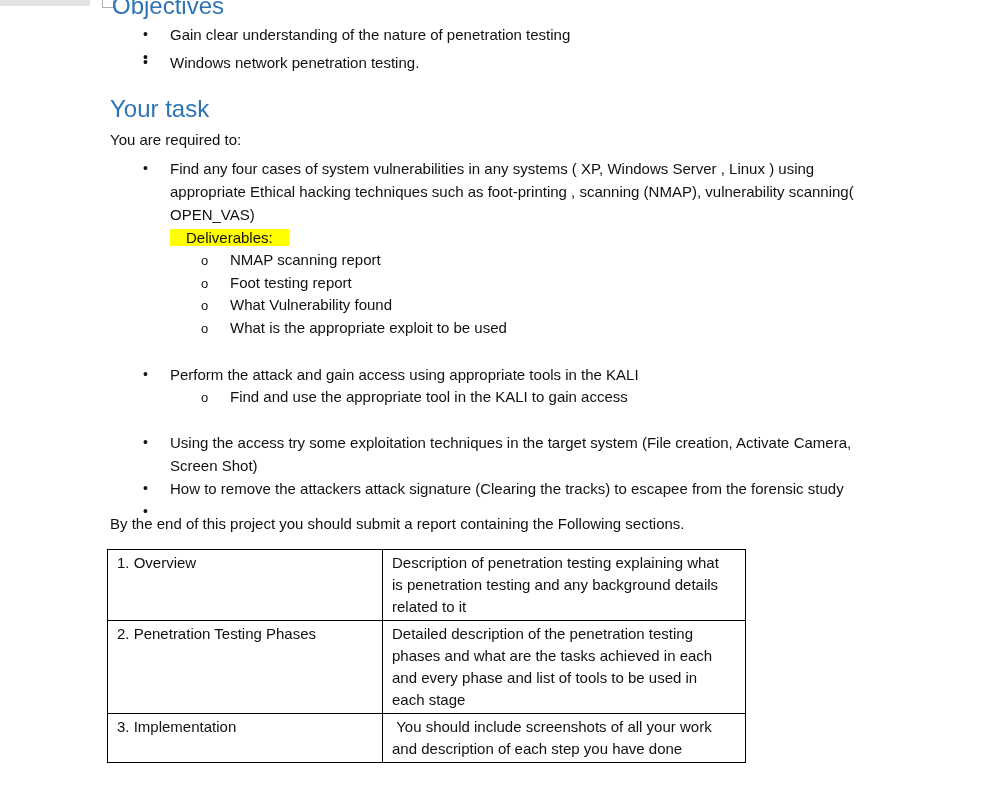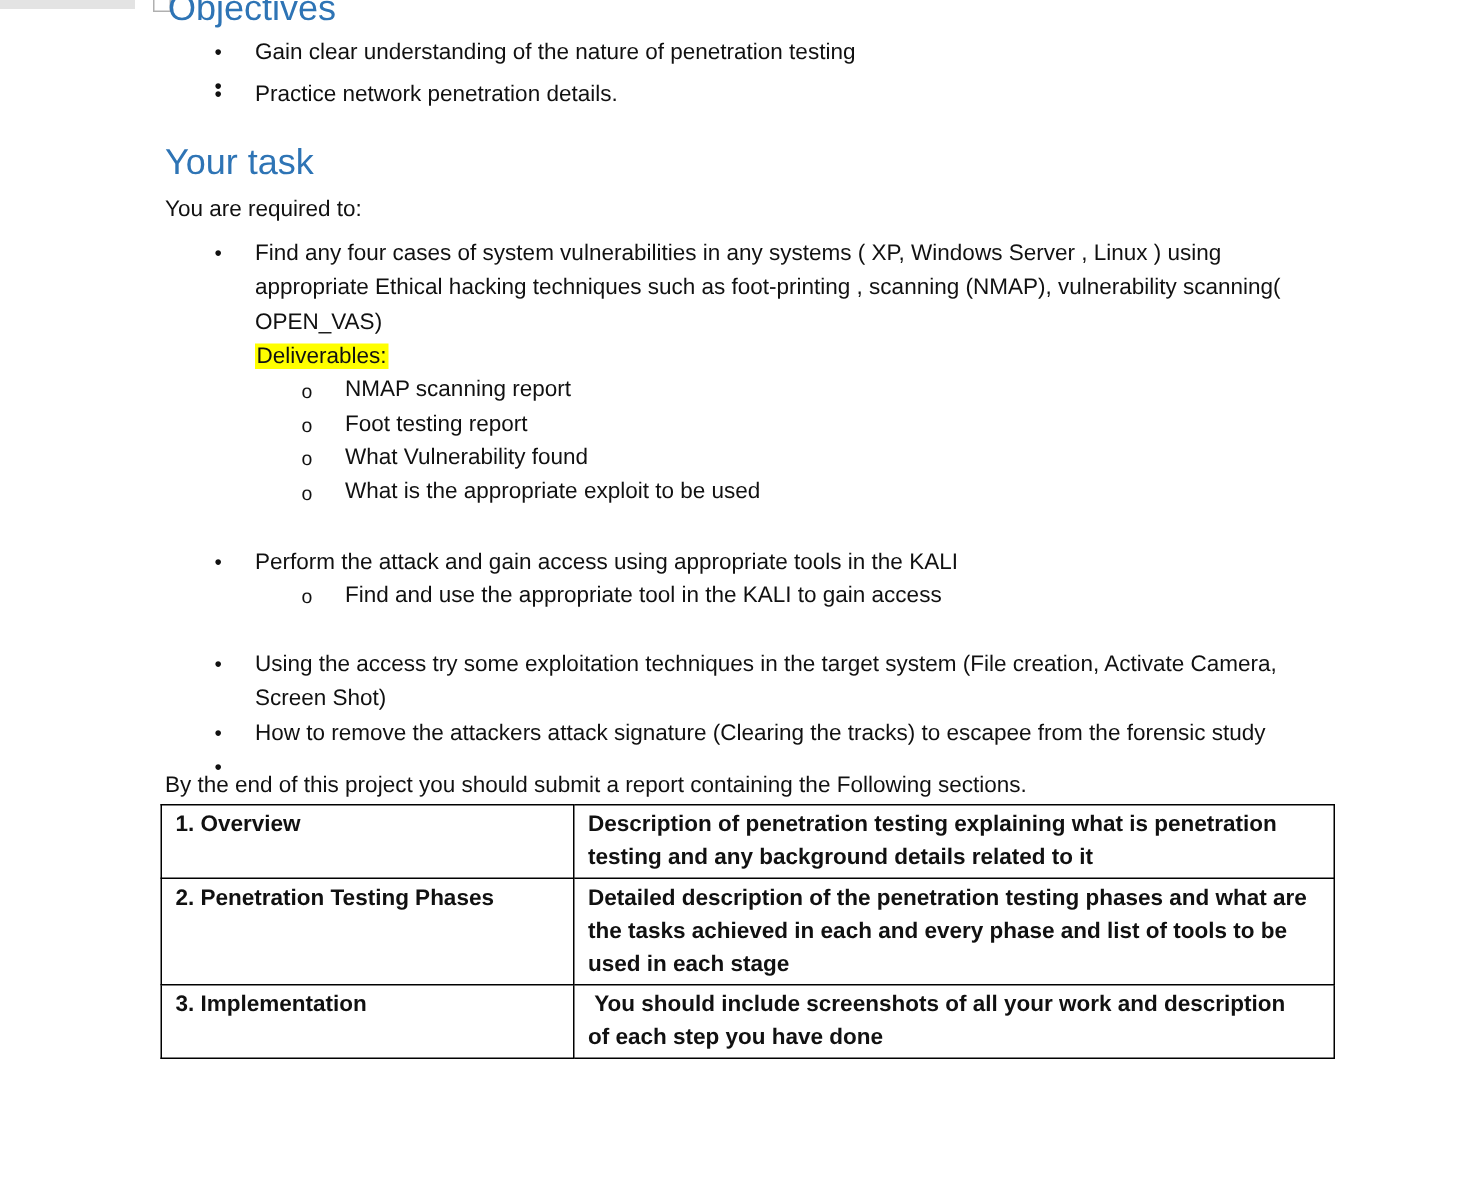--- a/index.html
+++ b/index.html
@@ -53,34 +53,33 @@
     position: relative;
     padding-left: 120px;
     line-height: 22.5px;
   }
   .l2item .obullet {
     position: absolute; left: 91px; top: 1px;
     font-size: 13px;
   }
   .hl {
     background: var(--highlight-color, #FFFF00);
-    padding: 0 1px;
+    padding: 0 16px;
   }
   .gap-sm { margin-top: 5px; }
   .gap-md { margin-top: 6px; }
   .gap-lg { margin-top: 24px; }
   .gap-xl { margin-top: 22px; }
   .report-intro { margin-top: 12px; line-height: 23px; }
   table.report {
     border-collapse: collapse;
     margin-left: -3px;
-    width: 783px;
+    width: 639px;
     table-layout: fixed;
-    margin-top: 1px;
-    font-weight: bold;
+    margin-top: 14px;
   }
   table.report td {
     border: 1.5px solid #000000;
     vertical-align: top;
     line-height: 22px;
     padding: 2px 14px 2px 9px;
   }
   td.col-section { width: 251px; }
   td.col-desc { white-space: pre-wrap; padding-left: 6px; }
 </style>
@@ -97,21 +96,21 @@
   <div>
     <div class="l1item">
       <span class="bullet">•</span>
       <span>Gain clear understanding of the nature of penetration testing</span>
     </div>
     <div class="l1item">
       <span class="bullet">•</span>
     </div>
     <div class="l1item gap-sm">
       <span class="bullet">•</span>
-      <span>Practice network penetration details.</span>
+      <span>Windows network penetration testing.</span>
     </div>
   </div>
 
   <h1 class="h-yourtask">Your task</h1>
 
   <p>You are required to:</p>
 
   <div class="l1item gap-md">
     <span class="bullet">•</span>
     <span>Find any four cases of system vulnerabilities in any systems ( XP, Windows Server , Linux ) using appropriate Ethical hacking techniques such as foot-printing , scanning (NMAP), vulnerability scanning( OPEN_VAS)</span>

